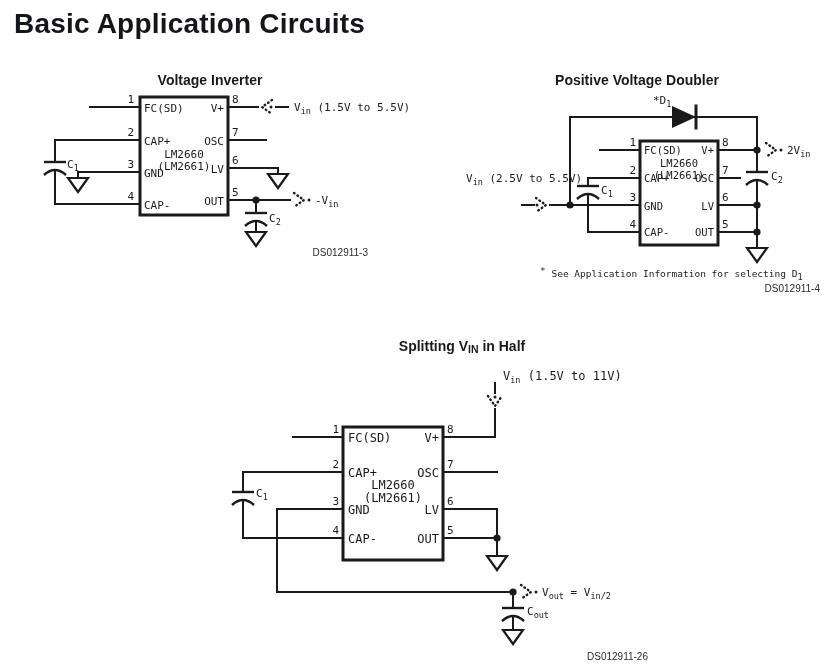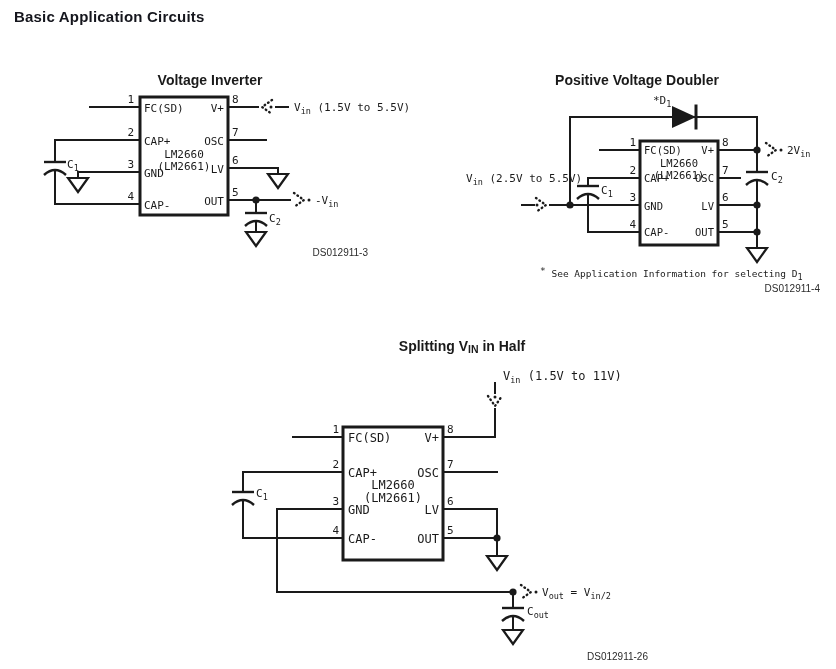--- a/index.html
+++ b/index.html
@@ -1,18 +1,18 @@
 <!DOCTYPE html>
 <html><head>
 <meta charset="utf-8">
 <style>
   html,body{margin:0;padding:0;background:#ffffff;}
   .page{position:relative;width:836px;height:669px;background:#fff;overflow:hidden;
         font-family:"Liberation Sans",sans-serif;}
-  .heading{position:absolute;left:14px;top:8px;margin:0;font-size:15px;font-weight:bold;
+  .heading{position:absolute;left:14px;top:8px;margin:0;font-size:28px;font-weight:bold;
            color:#15161d;letter-spacing:.2px;font-family:"Liberation Sans",sans-serif;}
   svg{position:absolute;left:0;top:0;}
   .wire{stroke:#1a1a1a;stroke-width:2;fill:none;stroke-linecap:square;}
   .chipbox{fill:none;stroke:#1a1a1a;stroke-width:3;}
   .plate{stroke:#1a1a1a;stroke-width:2.4;fill:none;stroke-linecap:butt;}
   .gnd{fill:#ffffff;stroke:#1a1a1a;stroke-width:2.2;stroke-linejoin:miter;}
   .dot{fill:#1a1a1a;}
   .chev{stroke:#1a1a1a;stroke-width:2.4;fill:none;stroke-dasharray:.6 3.6;stroke-linecap:round;}
   .diode{fill:#1a1a1a;stroke:none;}
   text{fill:#1a1a1a;}

